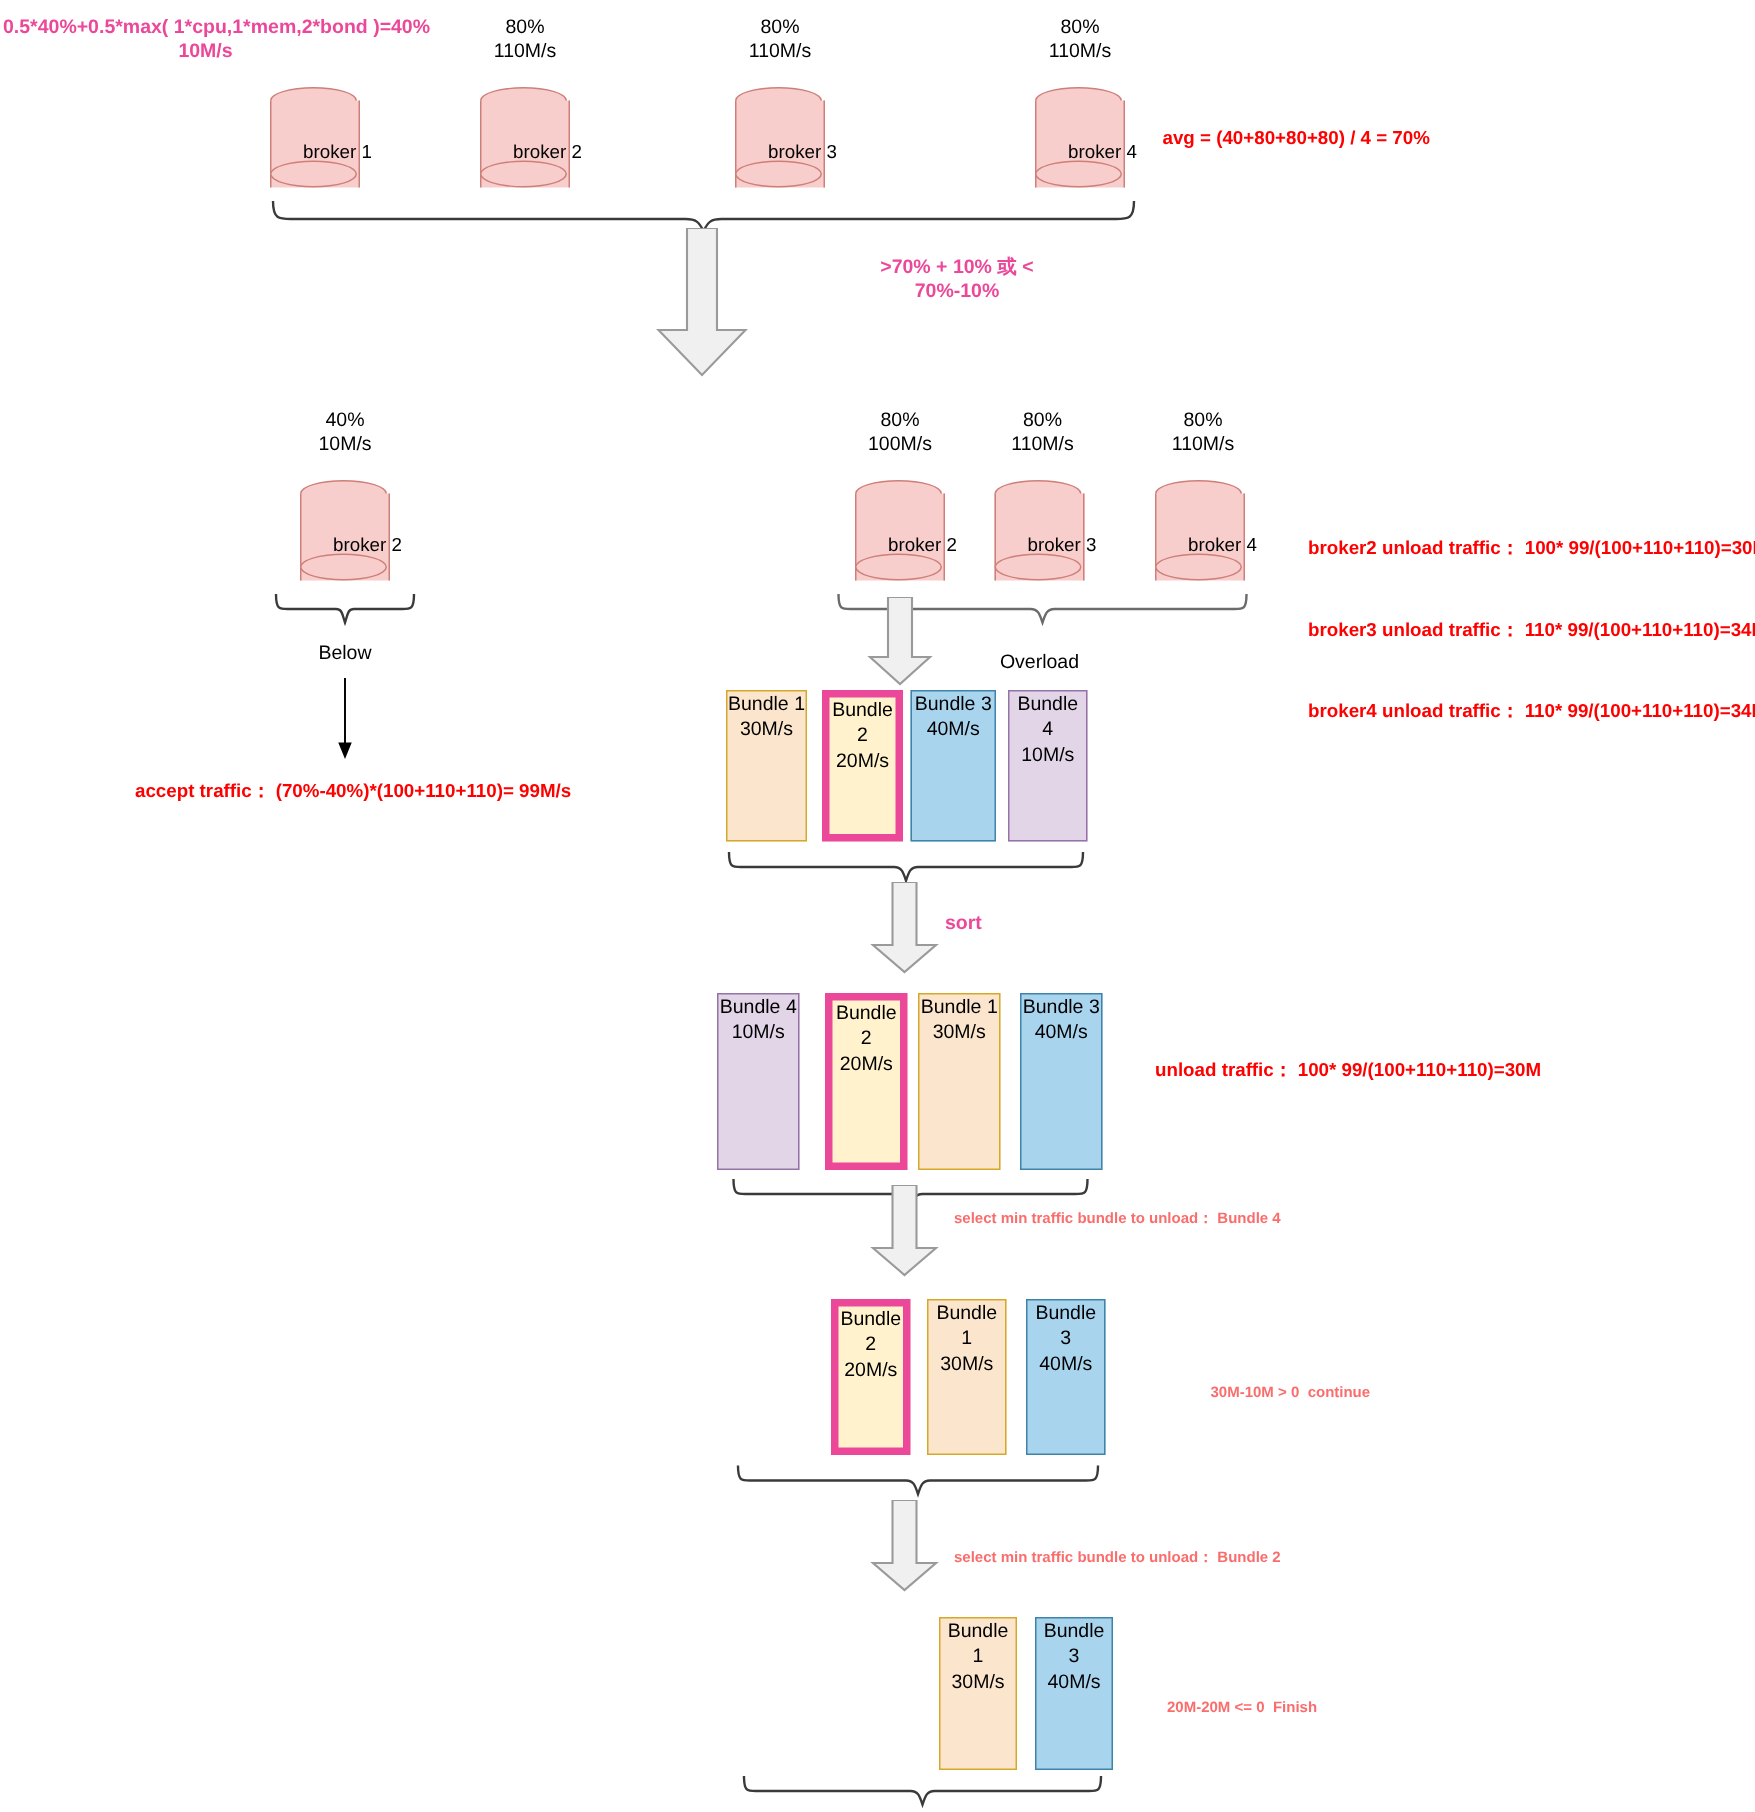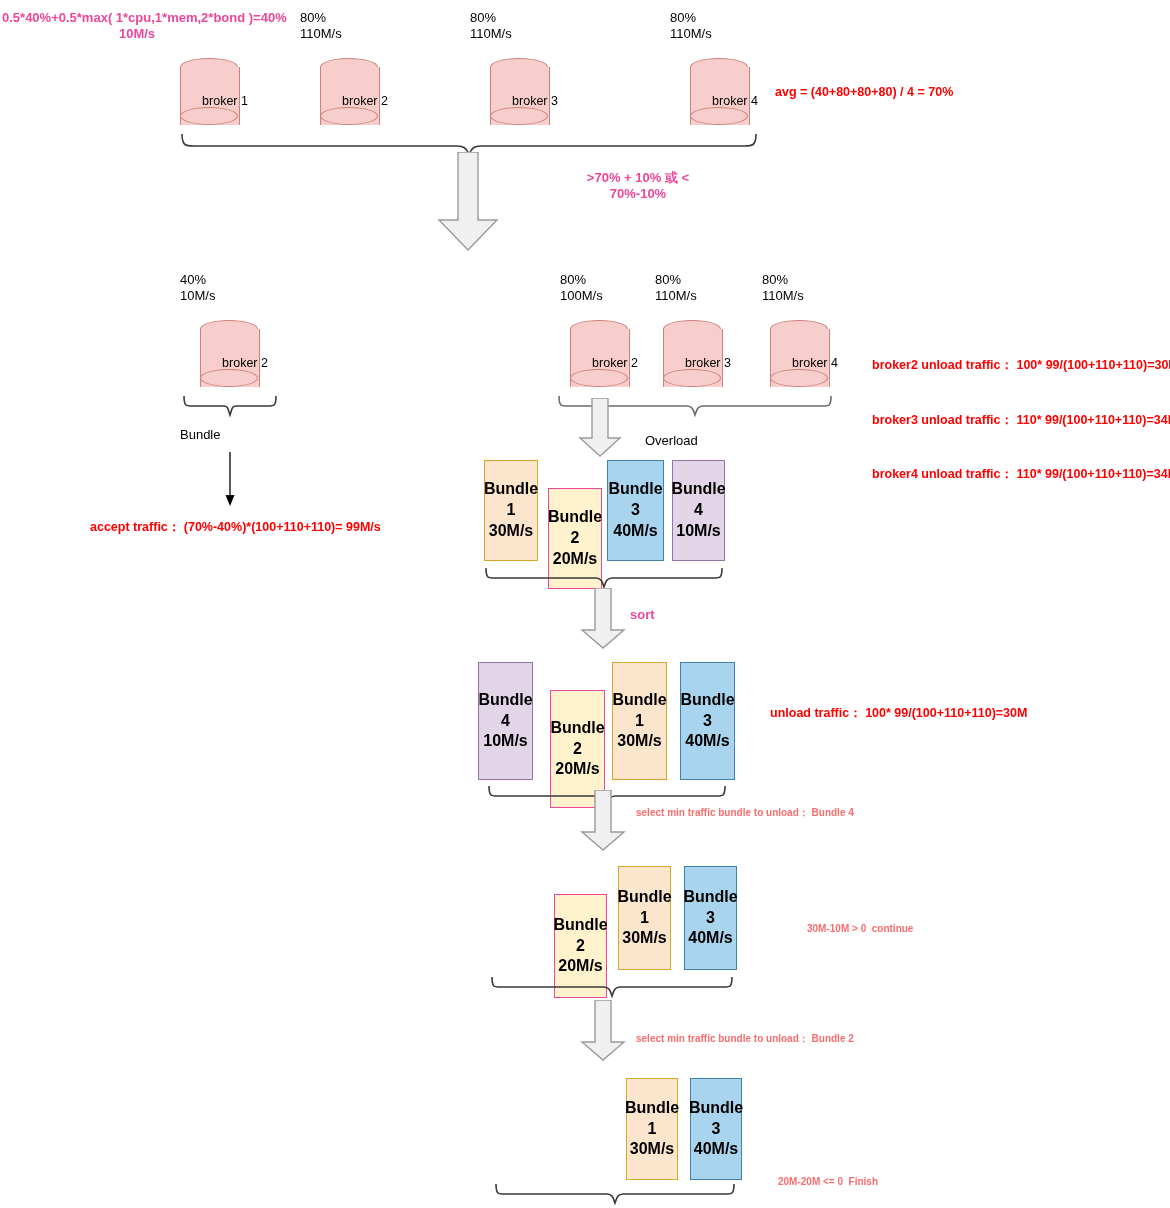--- a/index.html
+++ b/index.html
@@ -1,40 +1,40 @@
 <!DOCTYPE html>
 <html><head>
 <meta charset="utf-8">
 <style>
   html,body{margin:0;padding:0;background:#ffffff;}
   body{font-family:"Liberation Sans","DejaVu Sans",sans-serif;}
   #canvas{position:relative;width:1170px;height:1208px;overflow:hidden;background:#fff;}
   .abs{position:absolute;}
   .txt{white-space:pre;line-height:1.25;}
-  .blk{color:#000;font-size:13px;text-align:left;}
+  .blk{color:#000;font-size:13px;text-align:center;}
   .red-bold{color:#ff0000;font-weight:bold;font-size:12.5px;}
   .salmon{color:#ec4899;font-weight:bold;font-size:13px;}
   .salmon-sm{color:#fa6d6d;font-weight:bold;font-size:10px;}
 
   
   .cyl{position:absolute;width:60px;height:76px;}
   .cyl .body{position:absolute;left:0;top:9px;width:58px;height:58px;
     background:#f8cecc;border-left:1px solid #cf7f7a;border-right:1px solid #cf7f7a;}
   .cyl .top{position:absolute;left:0;top:0;width:58px;height:18px;border-radius:50%;
     background:#f8cecc;border:1px solid #cf7f7a;box-sizing:border-box;}
   .cyl .bot{position:absolute;left:0;top:49px;width:58px;height:18px;border-radius:50%;
     background:#f8cecc;border:1px solid #cf7f7a;box-sizing:border-box;}
   .cyl .lbl{position:absolute;left:15px;top:36px;width:60px;text-align:center;
     font-size:12.5px;color:#000;z-index:3;}
 
   
-  .bundle{position:absolute;box-sizing:border-box;display:flex;align-items:center;
-    justify-content:center;font-size:16px;color:#000;text-align:center;line-height:1.3;font-weight:bold;}
+  .bundle{position:absolute;box-sizing:border-box;display:flex;align-items:flex-start;
+    justify-content:center;font-size:13px;color:#000;text-align:center;line-height:1.3;}
   .b-orange{background:#fce5cd;border:1px solid #d6a829;}
-  .b-yellow{background:#fff2cc;border:1px solid #ec4899;margin-top:28px;}
+  .b-yellow{background:#fff2cc;border:5px solid #ec4899;}
   .b-blue{background:#a9d4ee;border:1px solid #3f84a8;}
   .b-purple{background:#e1d5e7;border:1px solid #9673a6;}
 
   
   .barrow{position:absolute;}
   .barrow svg{display:block;}
 
   
   .brace{position:absolute;}
   .brace svg{display:block;overflow:visible;}
@@ -104,21 +104,21 @@
     <div class="body"></div>
     <div class="bot"></div>
     <div class="lbl">broker 2</div>
   </div>
 
   <div class="brace" style="left:182px;top:394px;">
     <svg width="96" height="24" viewBox="0 0 96 24">
       <path d="M2,2 C2,12 4,12 10,12 L42,12 C46,12 46,15 48,21 C50,15 50,12 54,12 L86,12 C92,12 94,12 94,2" fill="none" stroke="#3a3a3a" stroke-width="1.6"></path>
     </svg>
   </div>
-  <div class="abs txt blk" style="left:180px;top:427px;width:100px;">Bundle</div>
+  <div class="abs txt blk" style="left:180px;top:427px;width:100px;">Below</div>
 
   <div class="thin-arrow" style="left:213px;top:452px;">
     <svg width="36" height="56" viewBox="0 0 36 56">
       <line x1="17" y1="0" x2="17" y2="46" stroke="#000" stroke-width="1.3"></line>
       <path d="M17,54 L12.5,43 L21.5,43 Z" fill="#000"></path>
     </svg>
   </div>
 
   <div class="abs txt red-bold" style="left:90px;top:520px;">accept traffic： (70%-40%)*(100+110+110)= 99M/s</div>
 
@@ -246,21 +246,21 @@
   </div>
   <div class="abs txt salmon-sm" style="left:636px;top:1017px;margin-top:16px;">select min traffic bundle to unload： Bundle 2</div>
 
   <div class="bundle b-orange" style="left:626px;top:1078px;width:52px;height:102px;">
     <span><span>Bundle 1</span><br><span>30M/s</span></span>
   </div>
   <div class="bundle b-blue" style="left:690px;top:1078px;width:52px;height:102px;">
     <span><span>Bundle 3</span><br><span>40M/s</span></span>
   </div>
 
-  <div class="abs txt salmon-sm" style="left:778px;top:1176px;">20M-20M &lt;= 0  Finish</div>
+  <div class="abs txt salmon-sm" style="left:778px;top:1133px;">20M-20M &lt;= 0  Finish</div>
 
   <div class="brace" style="left:494px;top:1182px;">
     <svg width="246" height="24" viewBox="0 0 246 24">
       <path d="M2,2 C2,12 4,12 10,12 L113,12 C118,12 119,15 121,21 C123,15 124,12 129,12 L232,12 C238,12 240,12 240,2" fill="none" stroke="#3a3a3a" stroke-width="1.6"></path>
     </svg>
   </div>
 
 </div>
 
 </body></html>

